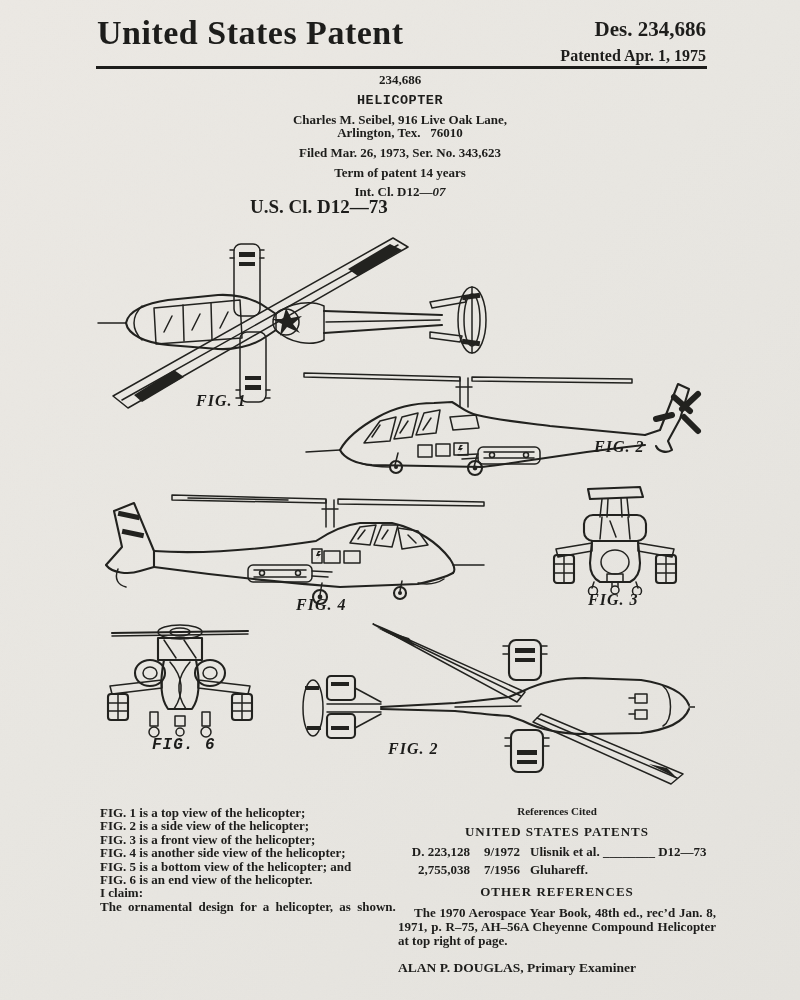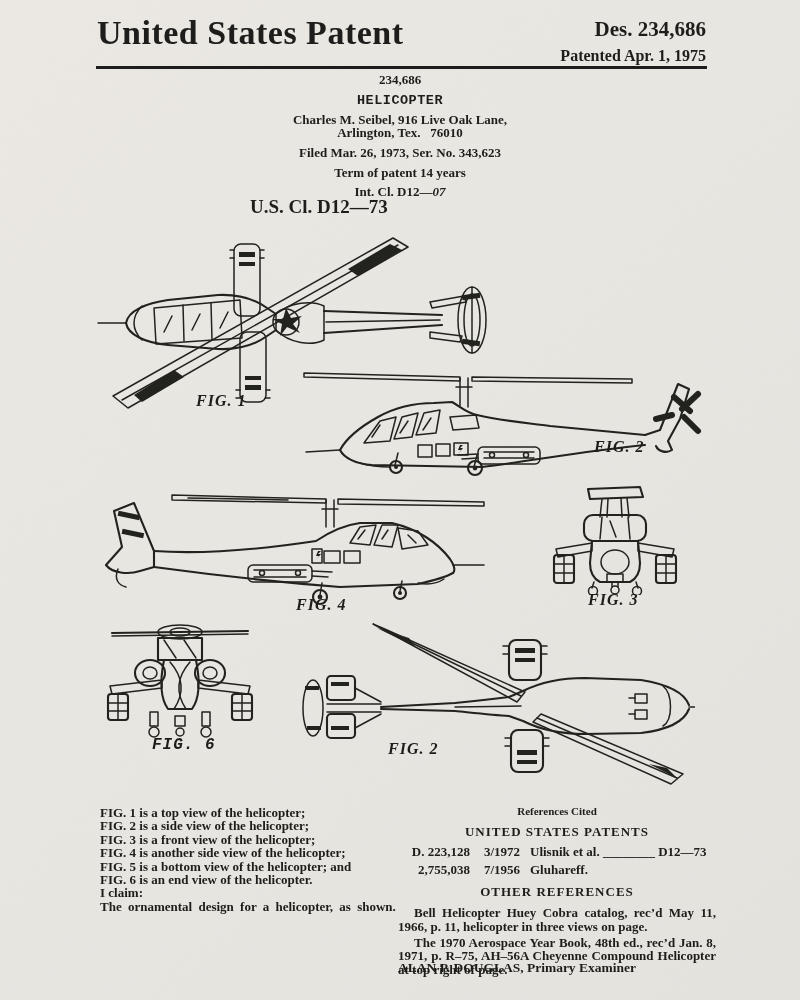--- a/index.html
+++ b/index.html
@@ -386,27 +386,26 @@
     <div>FIG. 6 is an end view of the helicopter.</div>
     <div>I claim:</div>
     <div class="claim-text">The ornamental design for a helicopter, as shown.</div>
   </div>
 
   <div class="refs">
     <div class="refs-heading">References Cited</div>
     <div class="refs-uspat">UNITED STATES PATENTS</div>
     <div class="pat-row">
       <span class="num">D. 223,128</span>
-      <span class="date">3/1972</span>
+      <span class="date">9/1972</span>
       <span class="name">Ulisnik et al. ________ D12—73</span>
     </div>
     <div class="pat-row">
       <span class="num">2,755,038</span>
       <span class="date">7/1956</span>
       <span class="name">Gluhareff.</span>
     </div>
     <div class="refs-other">OTHER REFERENCES</div>
-    <div class="refs-para">Bell Helicopter Huey Cobra catalog, rec’d May 11, 1966, p. 11, helicopter in three views on page.</div>
     <div class="refs-para">The 1970 Aerospace Year Book, 48th ed., rec’d Jan. 8, 1971, p. R–75, AH–56A Cheyenne Compound Helicopter at top right of page.</div>
   </div>
   <div class="examiner">ALAN P. DOUGLAS, Primary Examiner</div>
 
 </div>
 
 </body></html>

